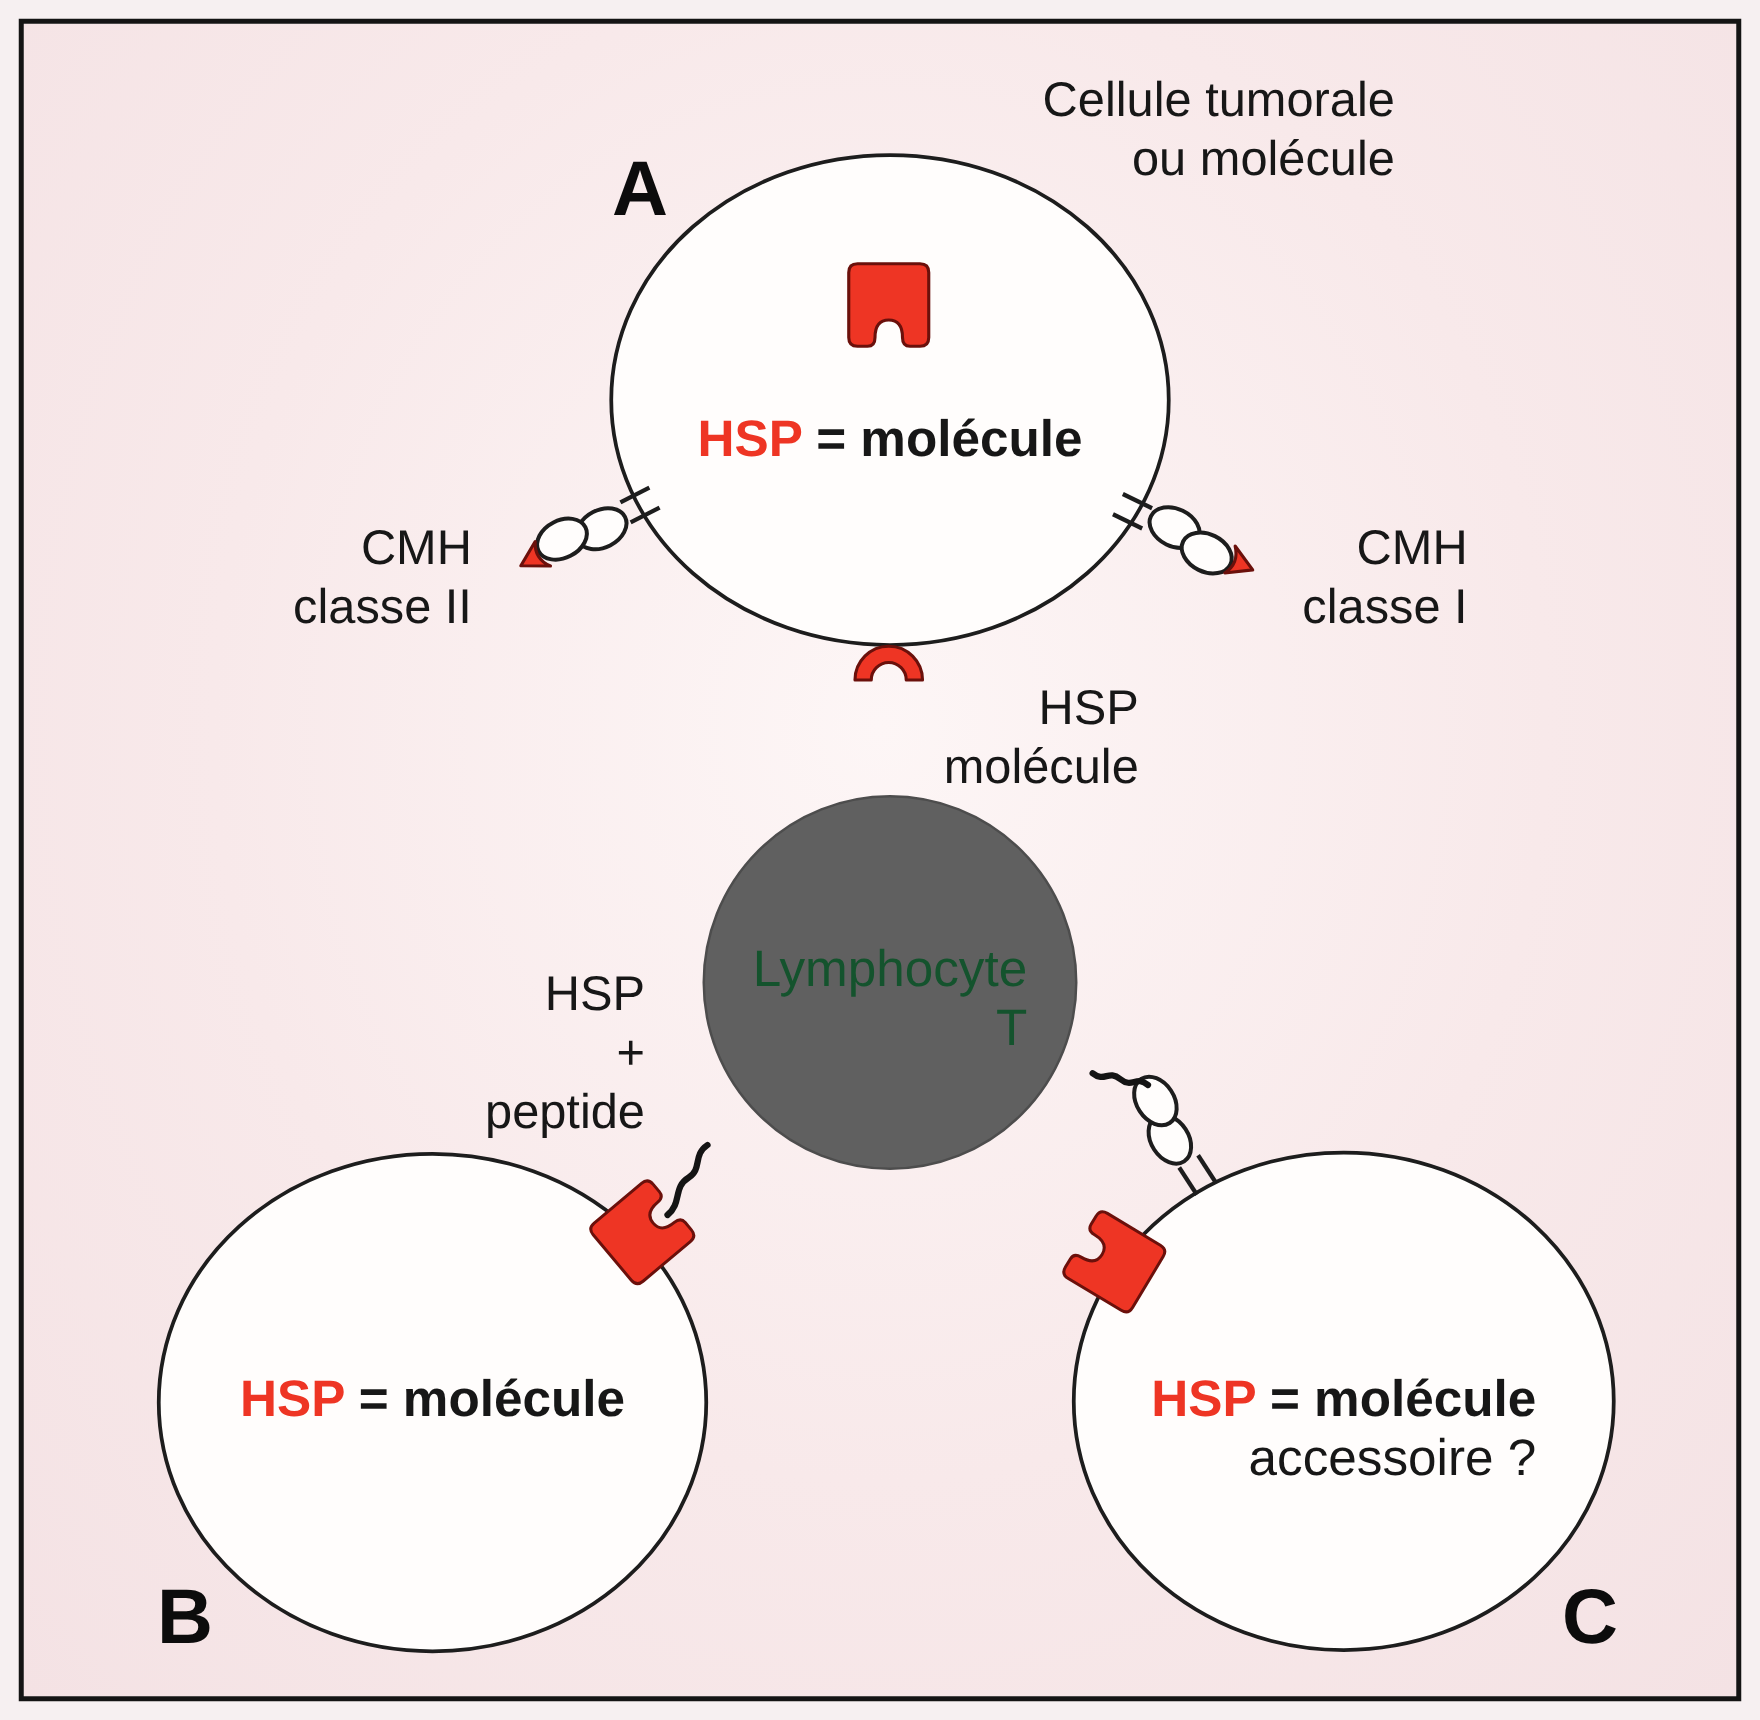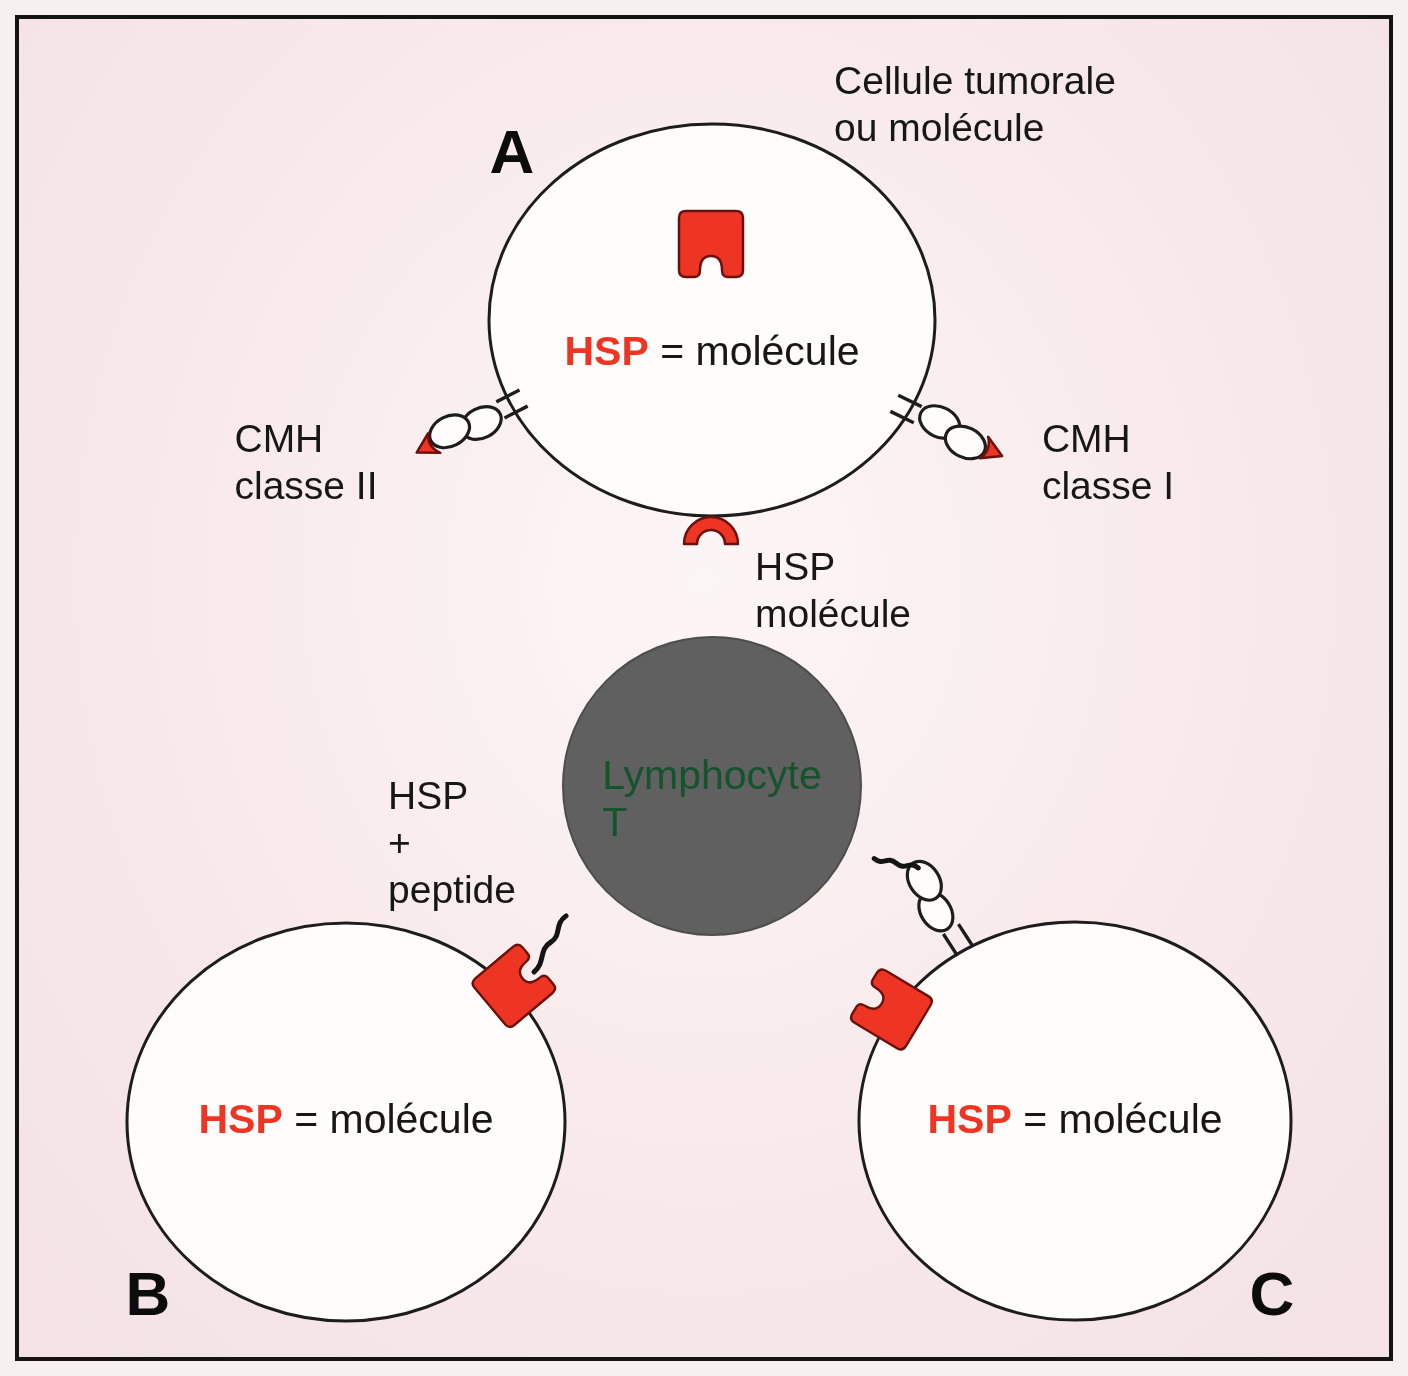--- a/index.html
+++ b/index.html
@@ -19,27 +19,27 @@
   svg.diagram { position:absolute; inset:0; width:1408px; height:1376px; z-index:1; }
   .cell { fill:var(--cell-fill,#fffdfc); stroke:#1d1d1d; stroke-width:3; }
   .lymph { fill:var(--lymphocyte-fill,#606060); stroke:#4d4d4d; stroke-width:2; }
   .red-shape { fill:var(--red,#ee3524); stroke:#6b100b; stroke-width:2.5; stroke-linejoin:round; }
   .loop { fill:#fffdfc; stroke:#1d1d1d; stroke-width:3.2; }
   .hatch { stroke:#1d1d1d; stroke-width:3.4; fill:none; }
   .squiggle { stroke:#141414; stroke-width:5; fill:none; stroke-linecap:round; }
   .label {
     position:absolute; z-index:2;
     transform:translateX(-50%);
-    text-align:left;
+    text-align:right;
     font-size:39px; line-height:47px;
     color:var(--text,#171717);
     white-space:nowrap;
   }
   .label span { display:block; }
-  .label .inline { display:inline; }
+  .label .inline { display:inline;font-weight:bold; }
   .hsp-red { color:var(--red,#ee3524); font-weight:bold; display:inline; }
   .lymph-label { color:#14532d; }
   .panel-letter {
     position:absolute; z-index:2;
     transform:translateX(-50%);
     font-size:62px; font-weight:bold;
     color:#0c0c0c;
   }
 </style>
 </head>
@@ -141,17 +141,18 @@
 <div class="label" style="left:346px; top:1096px; font-size:41px;">
   <span>
     <b class="hsp-red">HSP</b><span class="inline"> = molécule</span>
   </span>
 </div>
 
 <div class="label" style="left:1075px; top:1096px; font-size:41px;">
   <span>
     <b class="hsp-red">HSP</b><span class="inline"> = molécule</span>
   </span>
+  <span>accessoire ?</span>
 </div>
 
 <div class="panel-letter" style="left:148px; top:1258px;">B</div>
 
 <div class="panel-letter" style="left:1272px; top:1258px;">C</div>
 
 </body></html>

